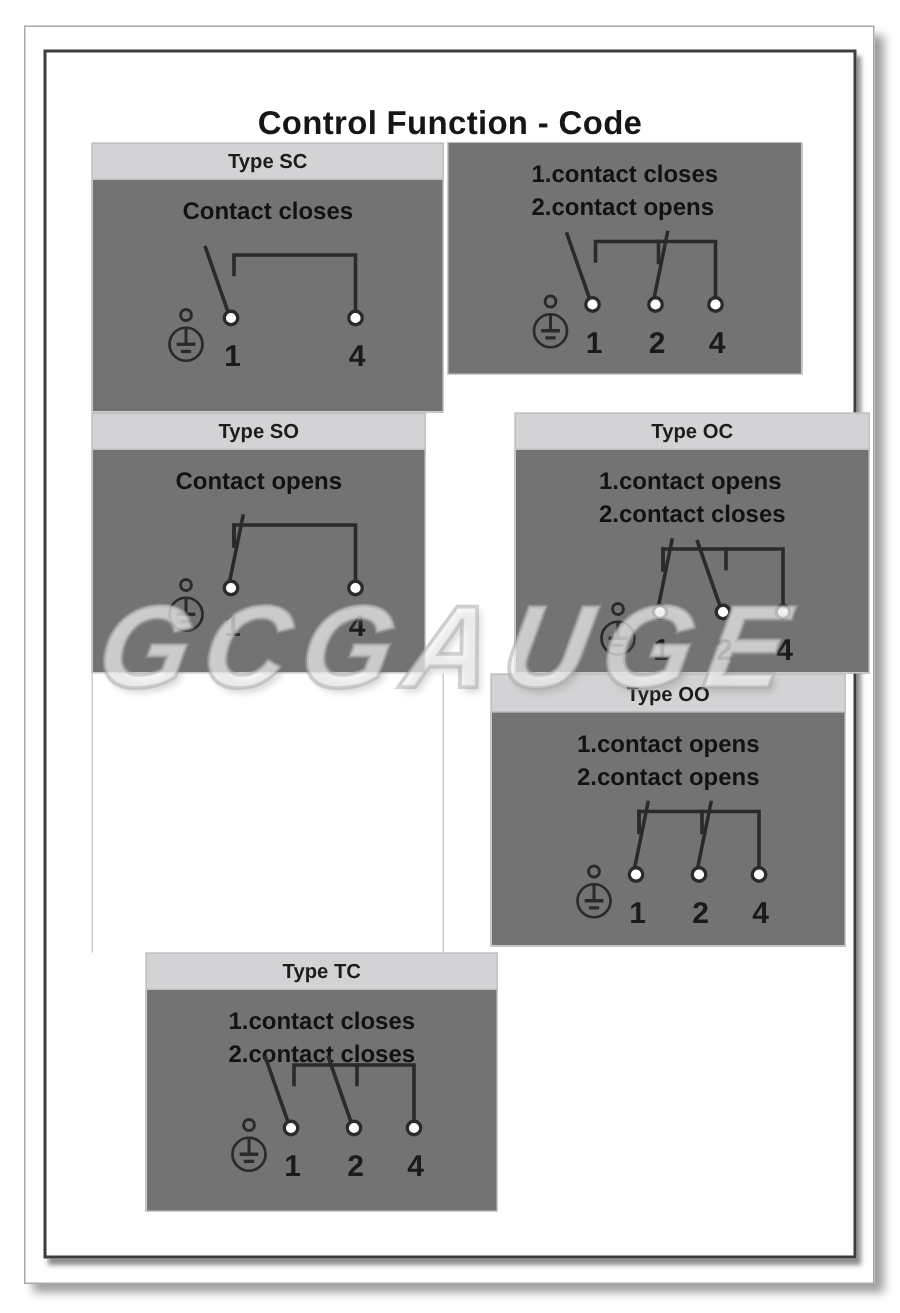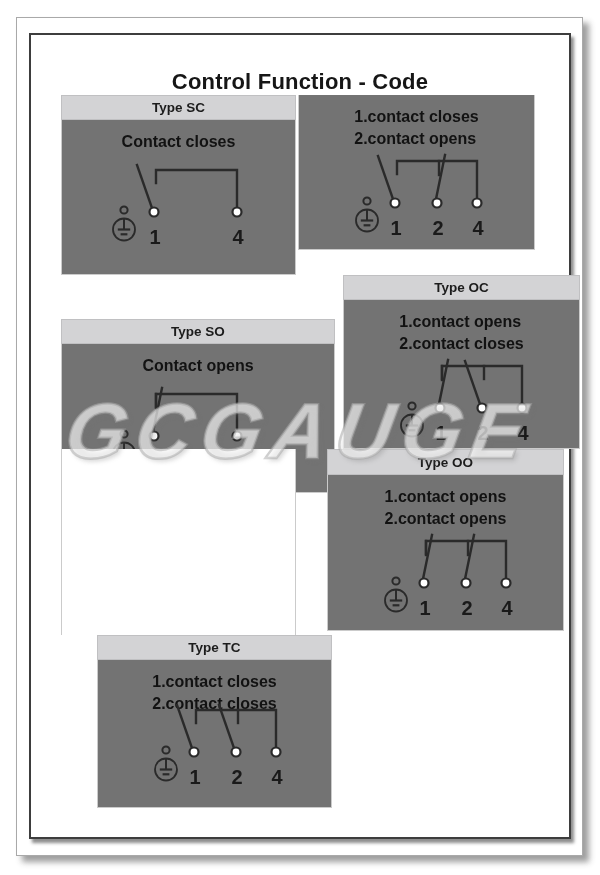--- a/index.html
+++ b/index.html
@@ -8,21 +8,21 @@
   .outer-frame{position:absolute;left:16px;top:17px;width:565px;height:837px;background:#ffffff;
     border:1px solid #a9a9a9;box-shadow:6px 6px 6px rgba(40,40,40,0.45);}
   .card{position:absolute;left:12px;top:15px;width:538px;height:802px;background:#ffffff;
     border:2px solid #3d3d3d;box-shadow:3px 4px 3px rgba(30,30,30,0.5);}
   .page-title{position:absolute;left:0;top:34px;width:100%;text-align:center;
     font-size:22px;font-weight:bold;color:#161616;letter-spacing:0.2px;}
   .grid{position:absolute;left:30px;top:60px;width:474px;height:713px;}
   .panel{position:absolute;}
   .p-sc{left:0;top:0;width:235px;}
   .p-co{left:237px;top:0;width:237px;}
-  .p-so{left:0;top:180px;width:274px;margin-top:44px;}
+  .p-so{left:0;top:180px;width:223px;}
   .p-oc{left:237px;top:180px;width:237px;margin-left:45px;}
   .p-oo{left:237px;top:354px;width:237px;margin-left:29px;}
   .p-tc{left:0;top:540px;width:235px;padding-left:36px;}
   .panel-header{box-sizing:border-box;height:25px;background:#d3d3d5;border:1px solid #c0c0c2;
     display:flex;align-items:center;justify-content:center;
     font-size:13.5px;font-weight:bold;color:#1c1c1c;}
   .p-oo .panel-header{height:26px;}
   .panel-body{box-sizing:border-box;position:relative;background:#737373;
     border:1px solid #cbcbcb;border-top:none;overflow:hidden;}
   .p-sc .panel-body,.p-co .panel-body{height:155px;}

